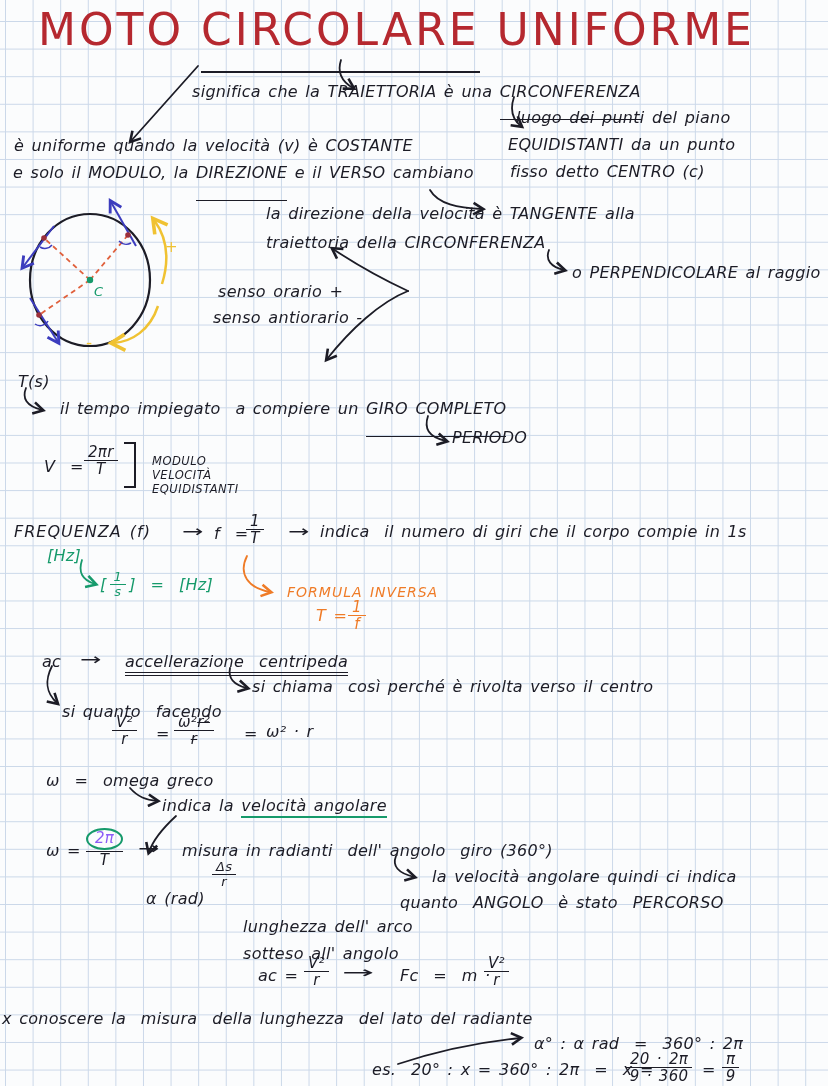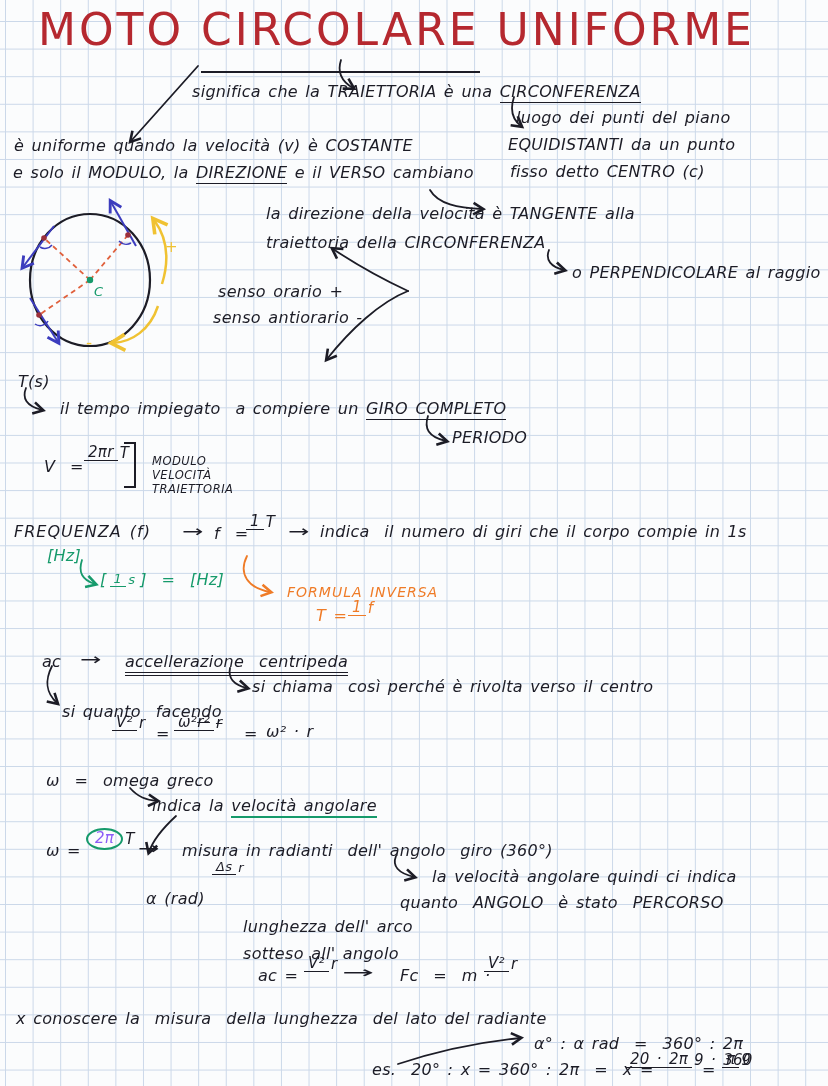--- a/index.html
+++ b/index.html
@@ -9,24 +9,24 @@
     background-image:
       linear-gradient(to right,#cbd8e9 1px,transparent 1px),
       linear-gradient(to bottom,#cbd8e9 1px,transparent 1px);
     background-size:27.6px 27.6px;background-position:5px 21px}
   .abs{position:absolute;white-space:pre}
   .hw{font-family:"DejaVu Sans",sans-serif;font-style:italic;color:#1c1c26;
       font-size:16px;letter-spacing:.3px;word-spacing:2px;line-height:1.2}
   .title{font-family:"DejaVu Sans",sans-serif;font-style:normal;color:#b5282f;
          font-size:44px;letter-spacing:3px;white-space:pre}
   .title-u{border-bottom:2.5px solid #1c1c26;padding-bottom:16px}.green{color:#169a6b}.orange{color:#ef7b27}
-  .u1{border-bottom:1.7px solid #1c1c26;padding-bottom:1px}
+  .u1{border-bottom:1.7px solid #1c1c26;padding-bottom:18px}
   .u2{border-bottom:4px double #1c1c26;padding-bottom:1px}
   .ug{border-bottom:2px solid #169a6b;padding-bottom:1px}
-  .frac{display:inline-flex;flex-direction:row;align-items:center;
+  .frac{display:inline-flex;flex-direction:column;align-items:center;
         vertical-align:middle;line-height:1.08;font-size:15px}
   .frac .num{border-bottom:1.7px solid currentColor;padding:0 4px}
   .frac .den{padding:0 2px}
   .sm{font-size:13px}
   .lbl{font-size:11.5px;line-height:14px;font-style:italic;letter-spacing:.5px}
   .circled{border:2px solid #169a6b;border-radius:50%;padding:0 7px 2px;display:inline-block}
   .bar{align-self:stretch;border-top:1.7px solid #1c1c26;height:0;margin-top:1px}
   .strike{text-decoration:line-through}
   .arrow{display:inline-block;transform:scaleX(1.6);transform-origin:left center}
   .arrow2x{display:inline-block;transform:scaleX(2.4);transform-origin:left center}
@@ -96,21 +96,21 @@
 
 <div class="abs hw" style="left:18px;top:372px">T(s)</div>
 <div class="abs hw" style="left:60px;top:399px"><span>il tempo impiegato  a compiere un </span><span class="u1">GIRO COMPLETO</span></div>
 <div class="abs hw" style="left:452px;top:428px">PERIODO</div>
 
 <div class="abs hw" style="left:44px;top:457px">V  =</div>
 <span class="abs hw frac" style="left:84px;top:444px"><span class="num">2πr</span><span class="den">T</span></span>
 <span class="bracket" style="left:124px;top:442px"></span>
 <div class="abs hw lbl" style="left:152px;top:454px">MODULO</div>
 <div class="abs hw lbl" style="left:152px;top:468px">VELOCITÀ</div>
-<div class="abs hw lbl" style="left:152px;top:482px">TRAIETTORIA</div>
+<div class="abs hw lbl" style="left:152px;top:482px">EQUIDISTANTI</div>
 
 <div class="abs hw" style="left:14px;top:522px;letter-spacing:1px">FREQUENZA (f)</div>
 <div class="abs hw arrow" style="left:182px;top:522px">→</div>
 <div class="abs hw" style="left:214px;top:524px">f  =</div>
 <span class="abs hw frac" style="left:246px;top:513px"><span class="num">1</span><span class="den">T</span></span>
 <div class="abs hw arrow" style="left:288px;top:522px">→</div>
 <div class="abs hw" style="left:320px;top:522px">indica  il numero di giri che il corpo compie in 1s</div>
 
 <div class="abs hw green" style="left:47px;top:546px">[Hz]</div>
 <div class="abs hw green" style="left:100px;top:570px;display:flex;align-items:center;gap:3px"><span>[</span><span class="frac sm"><span class="num">1</span><span class="den">s</span></span><span>]  =  [Hz]</span></div>
@@ -125,41 +125,41 @@
 <div class="abs hw" style="left:252px;top:677px">si chiama  così perché è rivolta verso il centro</div>
 <div class="abs hw" style="left:62px;top:702px">si quanto  facendo</div>
 
 <span class="abs hw frac" style="left:112px;top:714px"><span class="num">V²</span><span class="den">r</span></span>
 <div class="abs hw" style="left:156px;top:724px">=</div>
 <span class="abs hw frac" style="left:174px;top:714px"><span class="num"><span>ω²</span><span class="strike">r²</span></span><span class="den strike">r</span></span>
 <div class="abs hw" style="left:244px;top:724px">=</div>
 <div class="abs hw" style="left:266px;top:722px">ω² · r</div>
 
 <div class="abs hw" style="left:46px;top:771px">ω  =  omega greco</div>
-<div class="abs hw" style="left:152px;top:796px"><span>indica la </span><span class="ug">velocità angolare</span></div>
+<div class="abs hw" style="left:162px;top:796px"><span>indica la </span><span class="ug">velocità angolare</span></div>
 
 <div class="abs hw" style="left:46px;top:841px">ω =</div>
 <span class="abs hw frac" style="left:86px;top:828px"><span class="circled green" style="color:#8b5cf6">2π</span><span class="bar"></span><span class="den">T</span></span>
 <div class="abs hw arrow" style="left:138px;top:839px">→</div>
 <div class="abs hw" style="left:182px;top:841px">misura in radianti  dell' angolo  giro (360°)</div>
 <div class="abs hw" style="left:432px;top:867px">la velocità angolare quindi ci indica</div>
 <div class="abs hw" style="left:400px;top:893px">quanto  ANGOLO  è stato  PERCORSO</div>
 
 <div class="abs hw" style="left:146px;top:889px">α (rad)</div>
 <span class="abs hw frac sm" style="left:212px;top:860px"><span class="num">Δs</span><span class="den">r</span></span>
 <div class="abs hw" style="left:243px;top:917px">lunghezza dell' arco</div>
 <div class="abs hw" style="left:243px;top:944px">sotteso all' angolo</div>
 
 <div class="abs hw" style="left:258px;top:966px">ac =</div>
 <span class="abs hw frac" style="left:304px;top:955px"><span class="num">V²</span><span class="den">r</span></span>
 <div class="abs hw arrow2x" style="left:342px;top:963px">→</div>
 <div class="abs hw" style="left:400px;top:966px">Fc  =  m ·</div>
 <span class="abs hw frac" style="left:484px;top:955px"><span class="num">V²</span><span class="den">r</span></span>
 
-<div class="abs hw" style="left:16px;top:1009px">x conoscere la  misura  della lunghezza  del lato del radiante</div>
+<div class="abs hw" style="left:2px;top:1009px">x conoscere la  misura  della lunghezza  del lato del radiante</div>
 <div class="abs hw" style="left:534px;top:1034px">α° : α rad  =  360° : 2π</div>
 <div class="abs hw" style="left:372px;top:1060px">es.  20° : x = 360° : 2π  =  x =</div>
 <span class="abs hw frac" style="left:626px;top:1051px"><span class="num">20 · 2π</span><span class="den">9 · 360</span></span>
 <div class="abs hw" style="left:702px;top:1060px">=</div>
 <span class="abs hw frac" style="left:722px;top:1051px"><span class="num">π</span><span class="den">9</span></span>
 
 <svg class="layer" style="left:0;top:0" width="828" height="1086" viewBox="0 0 828 1086">
   <defs>
     <marker id="mkInk" viewBox="0 0 10 10" refX="7" refY="5" markerWidth="8" markerHeight="8" orient="auto">
       <path d="M1,1 L8,5 L1,9" fill="none" stroke="#1c1c26" stroke-width="1.8"></path>

